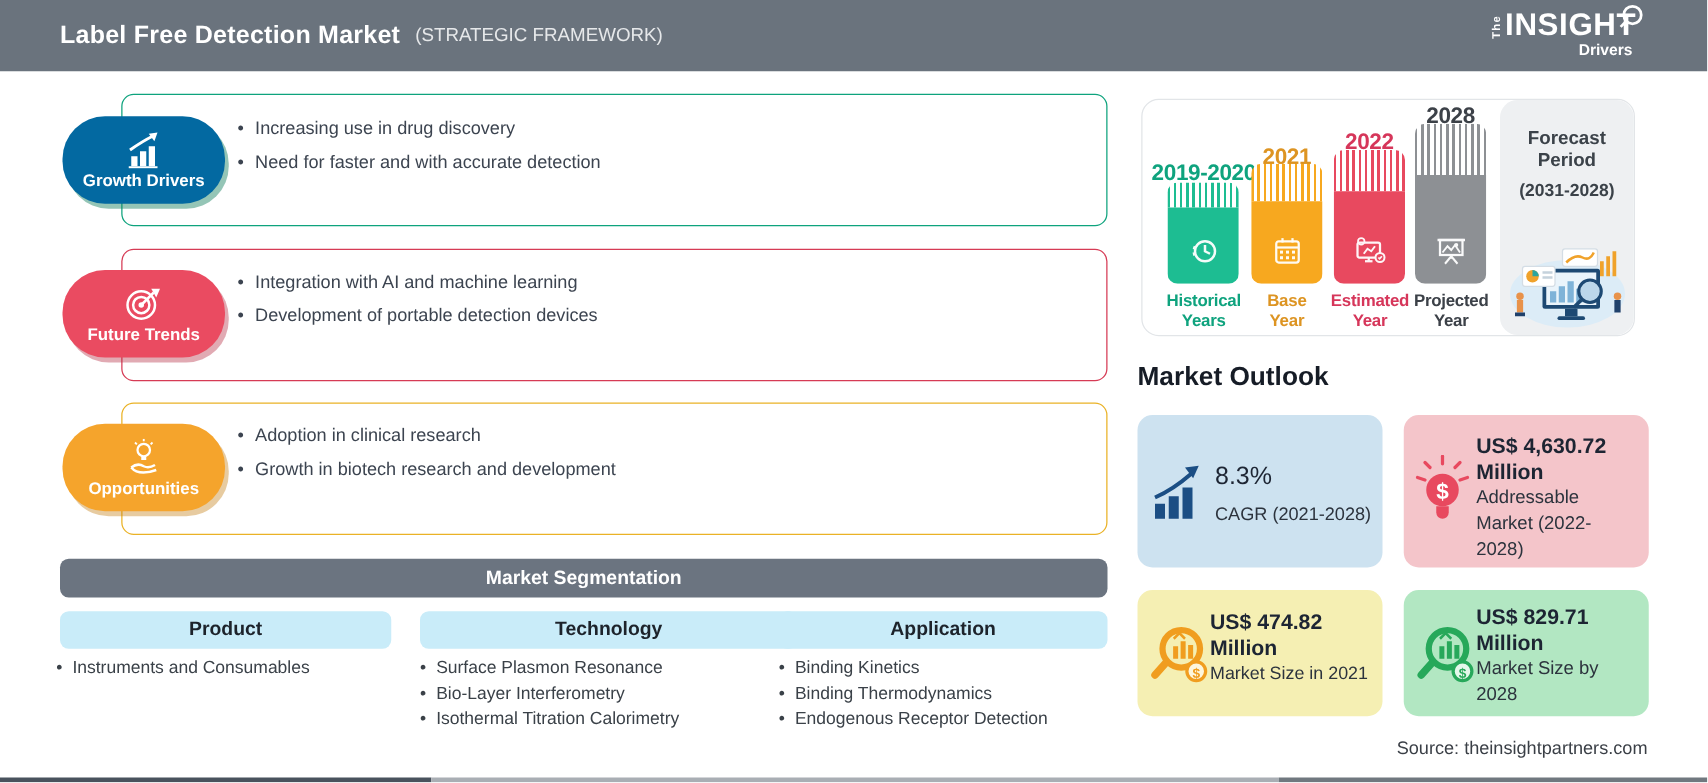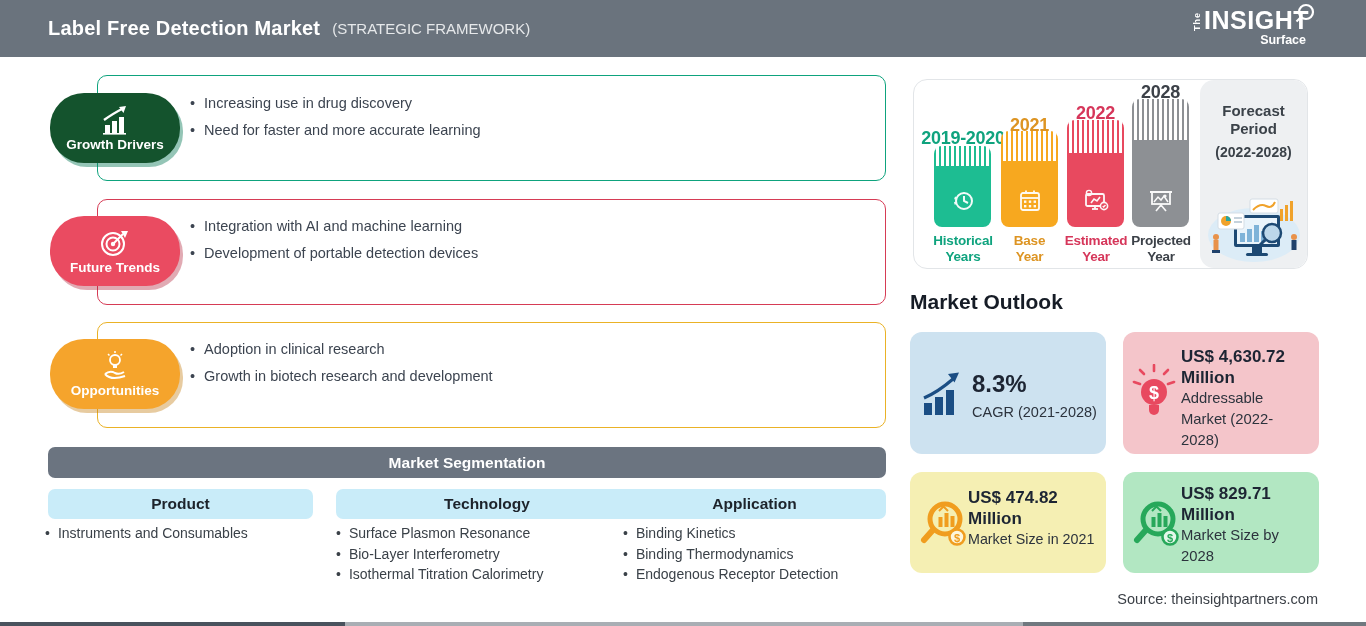--- a/index.html
+++ b/index.html
@@ -21,21 +21,21 @@
   .fw-box.b1 { top:75px;  border:1.5px solid #0ea37d; }
   .fw-box.b2 { top:199px; border:1.5px solid #d63b55; }
   .fw-box.b3 { top:322px; border:1.5px solid #eab226; }
   .fw-bullets { position:absolute; left:190px; list-style:none; }
   .fw-bullets li { font-size:14.5px; color:#3c4450; margin-bottom:11px; }
   .fw-bullets li::before { content:"•"; margin-right:9px; color:#3c4450; }
   .fw-bullets.u1 { top:95px; } .fw-bullets.u2 { top:218px; } .fw-bullets.u3 { top:341px; }
 
   .fw-pill { position:absolute; left:50px; width:130px; height:70px; border-radius:34px; display:flex; flex-direction:column; align-items:center; justify-content:center; color:#fff; }
   .fw-pill .plabel { font-size:13.5px; font-weight:bold; margin-top:2px; }
-  .fw-pill.p1 { top:93px;  background:#14532d; box-shadow:3px 4px 0 rgba(18,126,93,.45); }
+  .fw-pill.p1 { top:93px;  background:#0369a1; box-shadow:3px 4px 0 rgba(18,126,93,.45); }
   .fw-pill.p2 { top:216px; background:#ea4b61; box-shadow:3px 4px 0 rgba(180,42,66,.4); }
   .fw-pill.p3 { top:339px; background:#f5a42c; box-shadow:3px 4px 0 rgba(196,126,17,.4); }
 
   .seg-bar { position:absolute; left:48px; top:447px; width:838px; height:31px; background:#6b7480; border-radius:7px; display:flex; align-items:center; justify-content:center; color:#fff; font-weight:bold; font-size:15.5px; }
   .seg-head { position:absolute; top:489px; height:30px; background:#c9ecf9; border-radius:7px; display:flex; align-items:center; justify-content:center; font-weight:bold; font-size:15.5px; color:#1d232b; }
   .seg-head.h1 { left:48px; width:265px; }
   .seg-head.h2 { left:336px; width:302px; }
   .seg-head.h3 { left:623px; width:263px; }
   .seg-list { position:absolute; top:523px; list-style:none; }
   .seg-list li { font-size:14px; color:#3a4148; line-height:20.5px; }
@@ -68,21 +68,21 @@
   .tl3 { left:145px; width:74px; color:#d6365a; }
   .tl4 { left:211px; width:72px; color:#3c4148; }
 
   .outlook-title { position:absolute; left:910px; top:290px; font-size:21px; font-weight:bold; color:#161c26; }
   .ocard { position:absolute; border-radius:12px; }
   .oc1 { left:910px; top:332px; width:196px; height:122px; background:#cde2f0; }
   .oc2 { left:1123px; top:332px; width:196px; height:122px; background:#f4c5ca; }
   .oc3 { left:910px; top:472px; width:196px; height:101px; background:#f5efb3; }
   .oc4 { left:1123px; top:472px; width:196px; height:101px; background:#b2e7c2; }
   .oc1 .icon { position:absolute; left:10px; top:37px; }
-  .oc1 .val { position:absolute; left:62px; top:38px; font-size:24px; font-weight:bold; color:#1d2533; }
+  .oc1 .val { position:absolute; left:62px; top:38px; font-size:20px; font-weight:normal; color:#1d2533; }
   .oc1 .lab { position:absolute; left:62px; top:72px; font-size:14.5px; color:#2c333d; }
   .octext { position:absolute; left:58px; top:14px; width:128px; }
   .octext .val { font-size:17px; font-weight:bold; color:#1d2533; line-height:21px; }
   .octext .lab { font-size:14.8px; color:#2c333d; line-height:21px; }
   .oc2 .icon { position:absolute; left:8px; top:32px; }
   .oc3 .icon { position:absolute; left:6px; top:24px; }
   .oc4 .icon { position:absolute; left:6px; top:24px; }
   .oc3 .octext { top:15px; width:134px; }
   .oc3 .octext .lab { font-size:14.3px; }
   .oc4 .octext { top:11px; width:112px; }
@@ -106,31 +106,31 @@
     </div>
     <div class="logo">
       <div class="logo-row">
         <span class="logo-the">The</span>
         <span class="logo-insight">INSIGHT</span>
         <svg class="logo-ring" width="26" height="26" viewBox="0 0 26 26">
             <circle cx="15" cy="10" r="7" fill="none" stroke="#fff" stroke-width="2.2"></circle>
             <line x1="10" y1="15" x2="5.5" y2="19.5" stroke="#fff" stroke-width="2.2"></line>
           </svg>
       </div>
-      <div class="logo-partners">Surface</div>
+      <div class="logo-partners">Drivers</div>
     </div>
   </div>
 
   <div class="fw-box b1"></div>
   <div class="fw-box b2"></div>
   <div class="fw-box b3"></div>
 
   <ul class="fw-bullets u1">
     <li>Increasing use in drug discovery</li>
-    <li>Need for faster and more accurate learning</li>
+    <li>Need for faster and with accurate detection</li>
   </ul>
   <ul class="fw-bullets u2">
     <li>Integration with AI and machine learning</li>
     <li>Development of portable detection devices</li>
   </ul>
   <ul class="fw-bullets u3">
     <li>Adoption in clinical research</li>
     <li>Growth in biotech research and development</li>
   </ul>
 
@@ -182,21 +182,21 @@
   </ul>
   <ul class="seg-list l3">
     <li>Binding Kinetics</li>
     <li>Binding Thermodynamics</li>
     <li>Endogenous Receptor Detection</li>
   </ul>
 
   <div class="tcard">
     <div class="fpanel">
       <div class="ft"><span>Forecast</span><br><span>Period</span></div>
-      <div class="fy">(2022-2028)</div>
+      <div class="fy">(2031-2028)</div>
       <svg class="fillus" width="99" height="72" viewBox="0 0 99 72">
         <ellipse cx="50" cy="44" rx="46" ry="27" fill="#dcecf7"></ellipse>
         <rect x="30" y="24" width="46" height="32" rx="2" fill="#1d4973"></rect>
         <rect x="33" y="27" width="40" height="26" fill="#eaf4fb"></rect>
         <rect x="36" y="42" width="5" height="9" fill="#7fb3d8"></rect>
         <rect x="43" y="38" width="5" height="13" fill="#7fb3d8"></rect>
         <rect x="50" y="34" width="5" height="17" fill="#7fb3d8"></rect>
         <rect x="57" y="40" width="5" height="11" fill="#7fb3d8"></rect>
         <rect x="64" y="36" width="5" height="15" fill="#7fb3d8"></rect>
         <rect x="48" y="56" width="10" height="6" fill="#1d4973"></rect>

